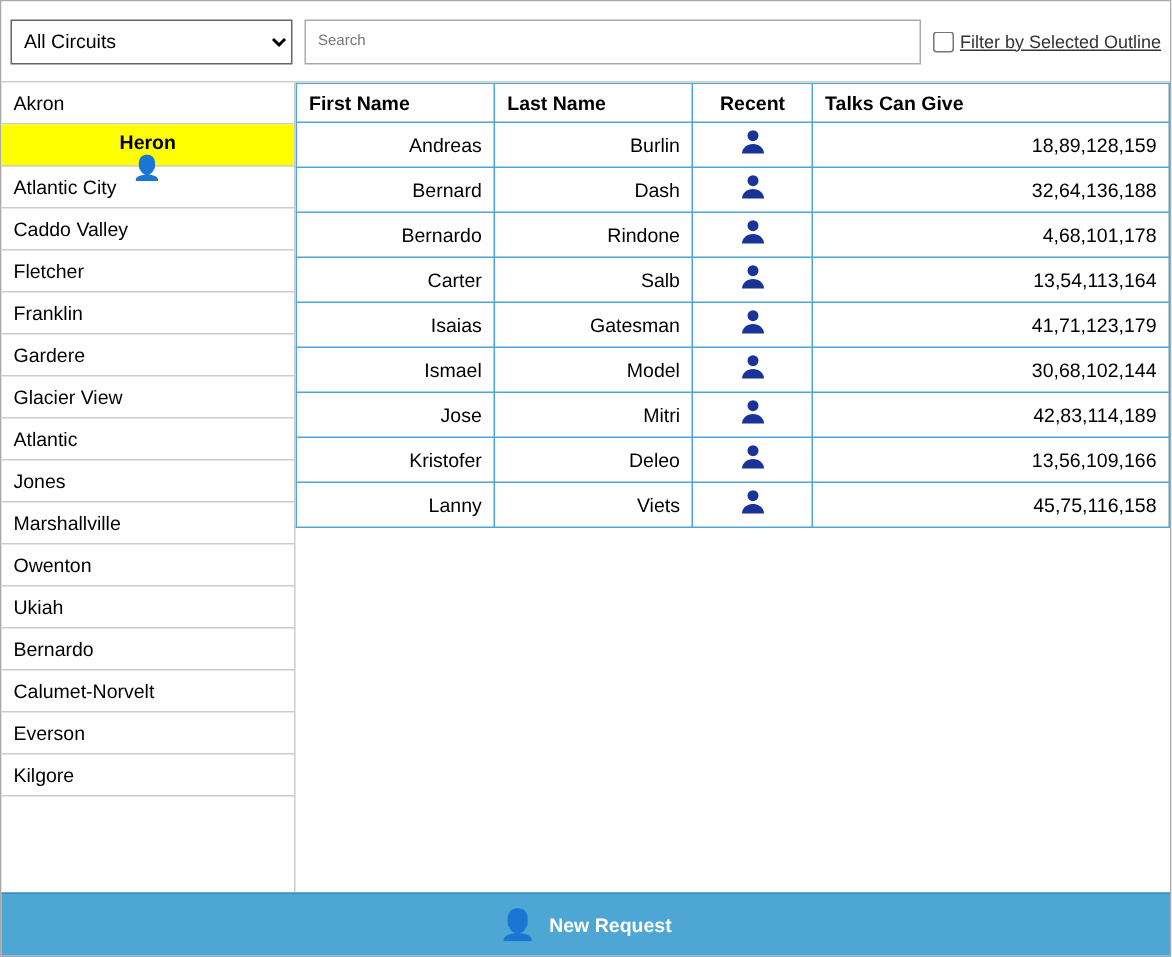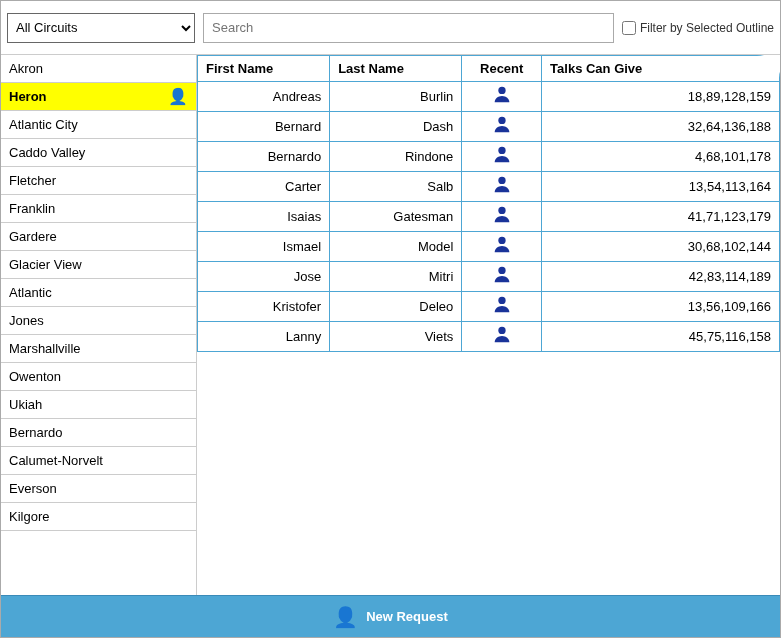--- a/index.html
+++ b/index.html
@@ -32,48 +32,48 @@
       font-size: 13px;
       padding: 2px 4px;
       cursor: pointer;
     }
 
     .search-input {
       flex: 1;
       height: 30px;
       border: 1px solid #aaa;
       padding: 2px 8px;
-      font-size: 13px;
+      font-size: 10px;
       color: #999;
     }
 
     .filter-container {
       display: flex;
       align-items: center;
       gap: 4px;
       white-space: nowrap;
     }
 
     .filter-checkbox {
       width: 14px;
       height: 14px;
       border: 1px solid #666;
       cursor: pointer;
     }
 
     .filter-label {
       font-size: 12px;
       color: #333;
+      text-decoration: underline;
     }
 
     .main-content {
       display: flex;
       flex: 1;
       overflow: hidden;
-      border-radius: 23px;
     }
 
     .sidebar {
       width: 196px;
       min-width: 196px;
       border-right: 1px solid #ccc;
       overflow-y: auto;
       background: #fff;
     }
 
@@ -83,20 +83,21 @@
       cursor: pointer;
       display: flex;
       align-items: center;
       justify-content: space-between;
       height: 28px;
     }
 
     .sidebar-item.active {
       background: #ffff00;
       font-weight: bold;
+      flex-direction: column;
     }
 
     .sidebar-item-text {
       color: #000;
     }
 
     .person-icon-small {
       display: inline-block;
       width: 20px;
       height: 20px;

